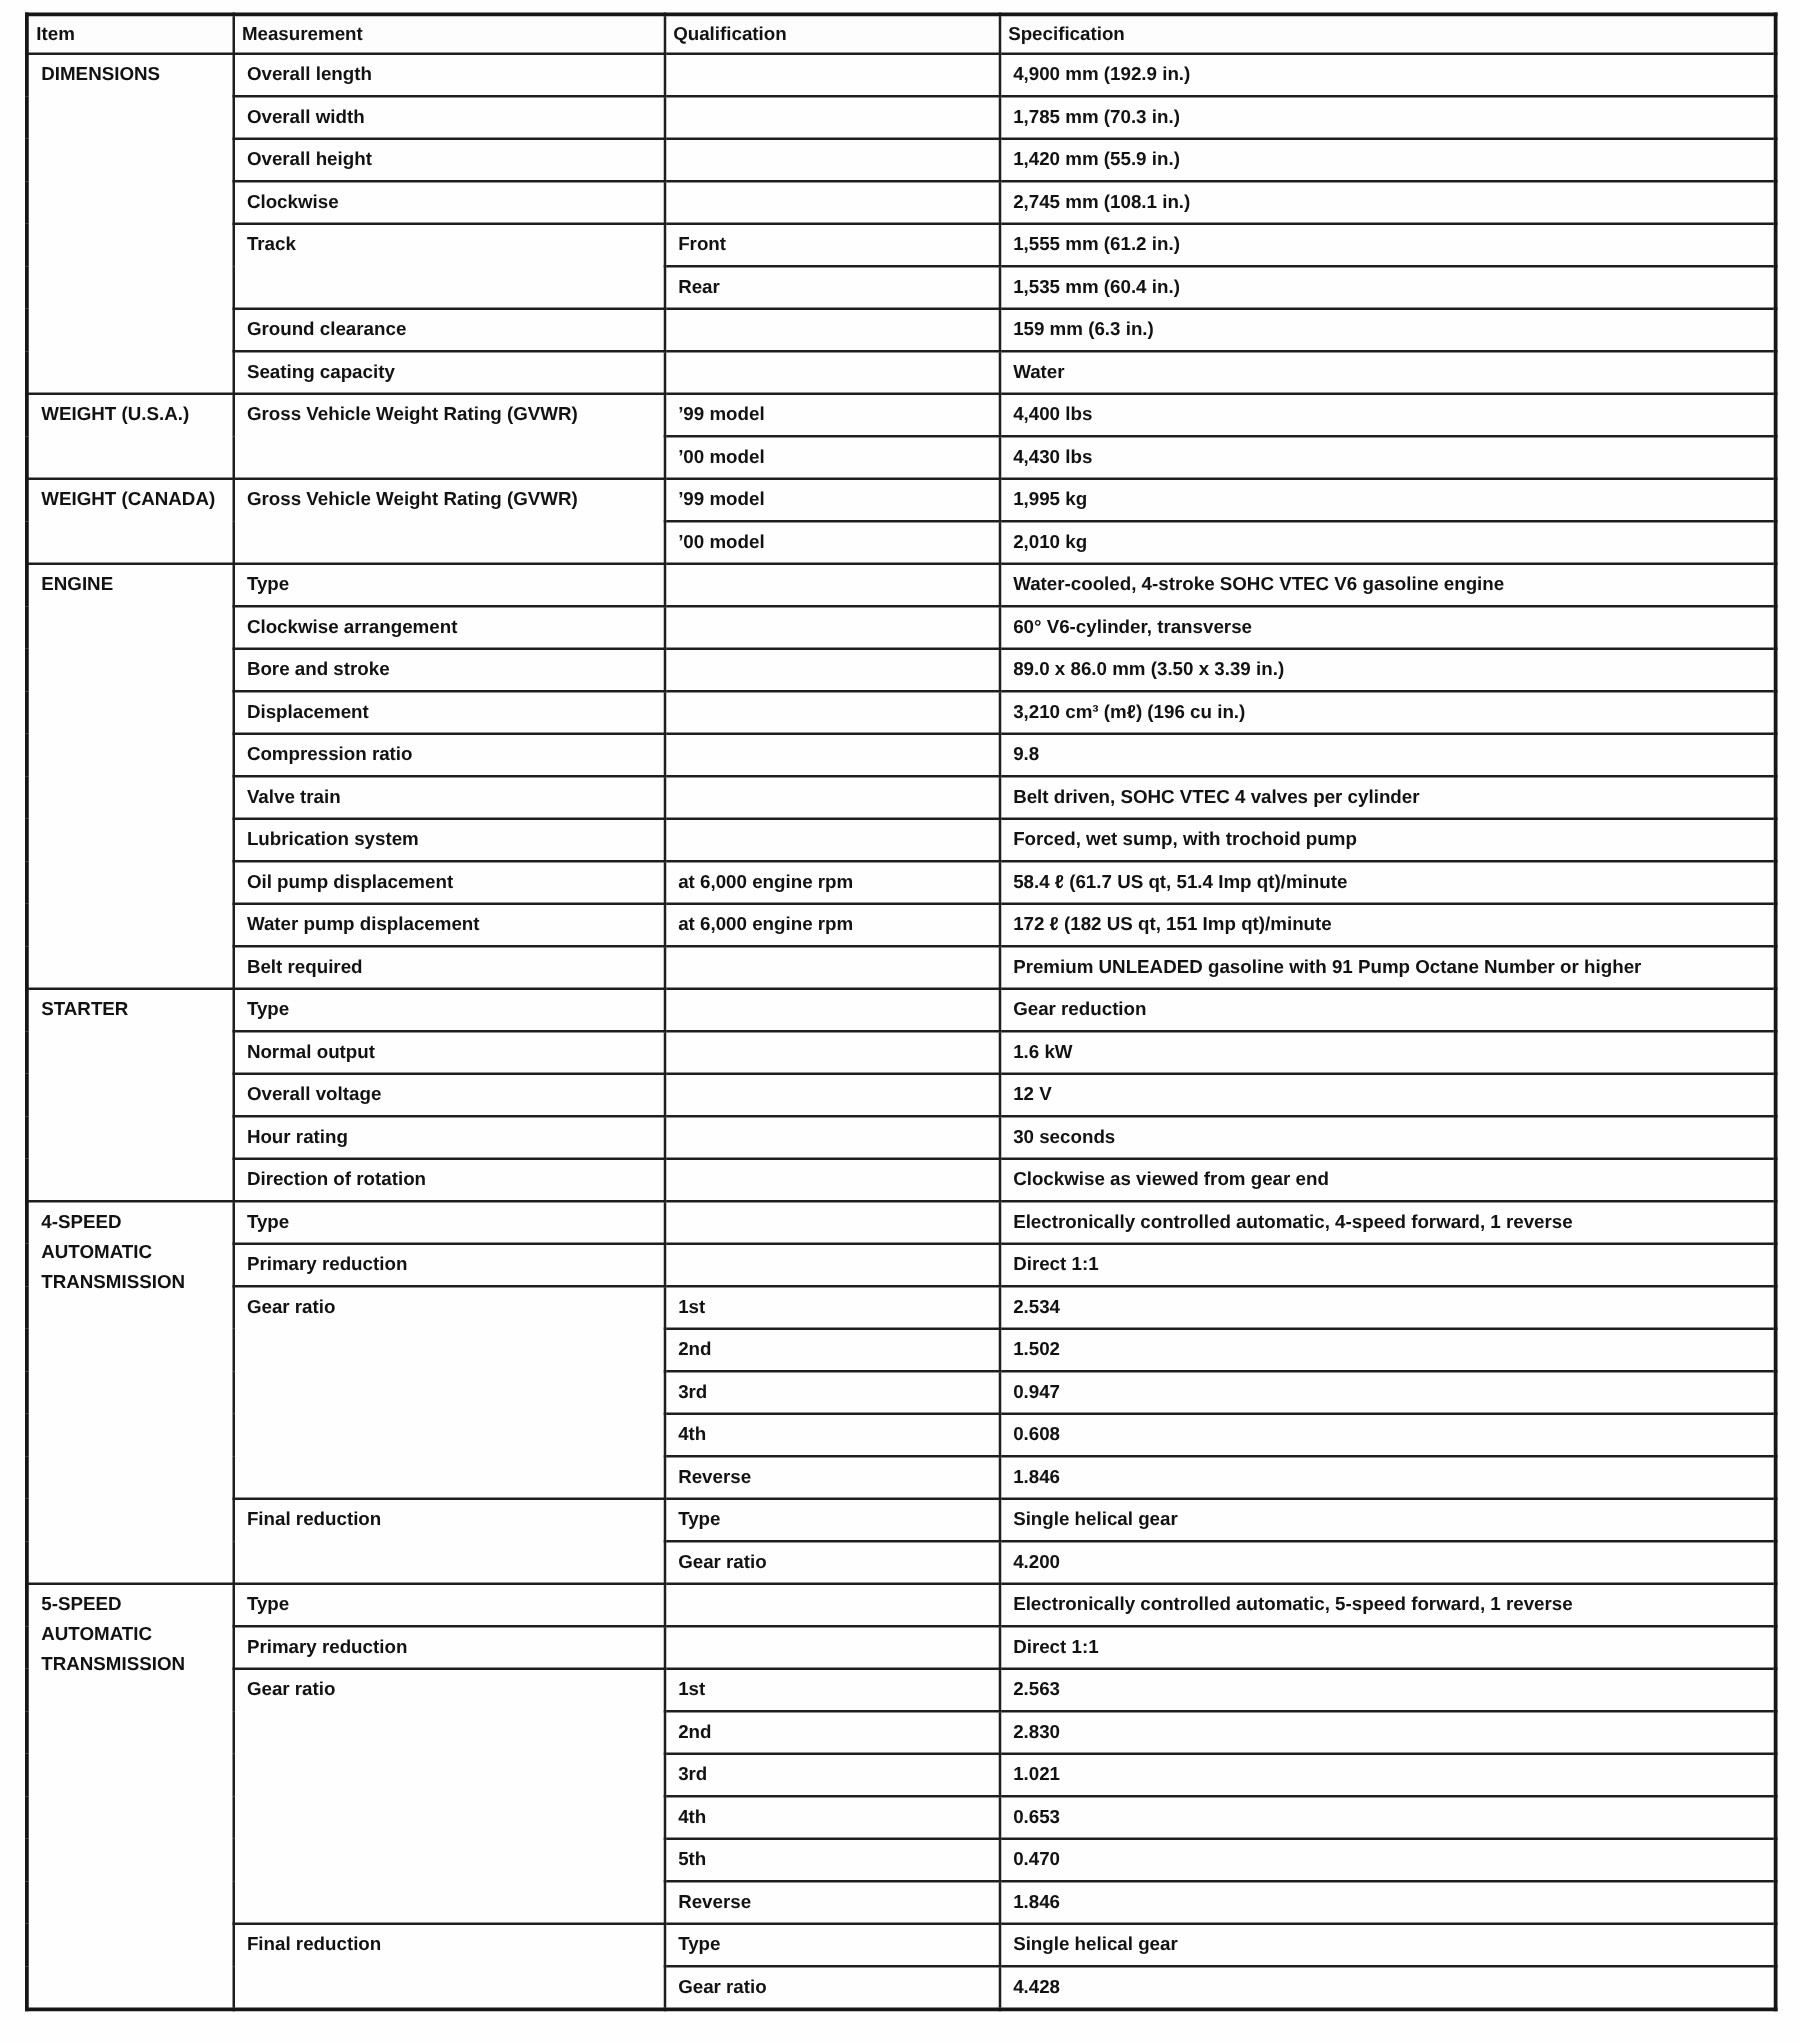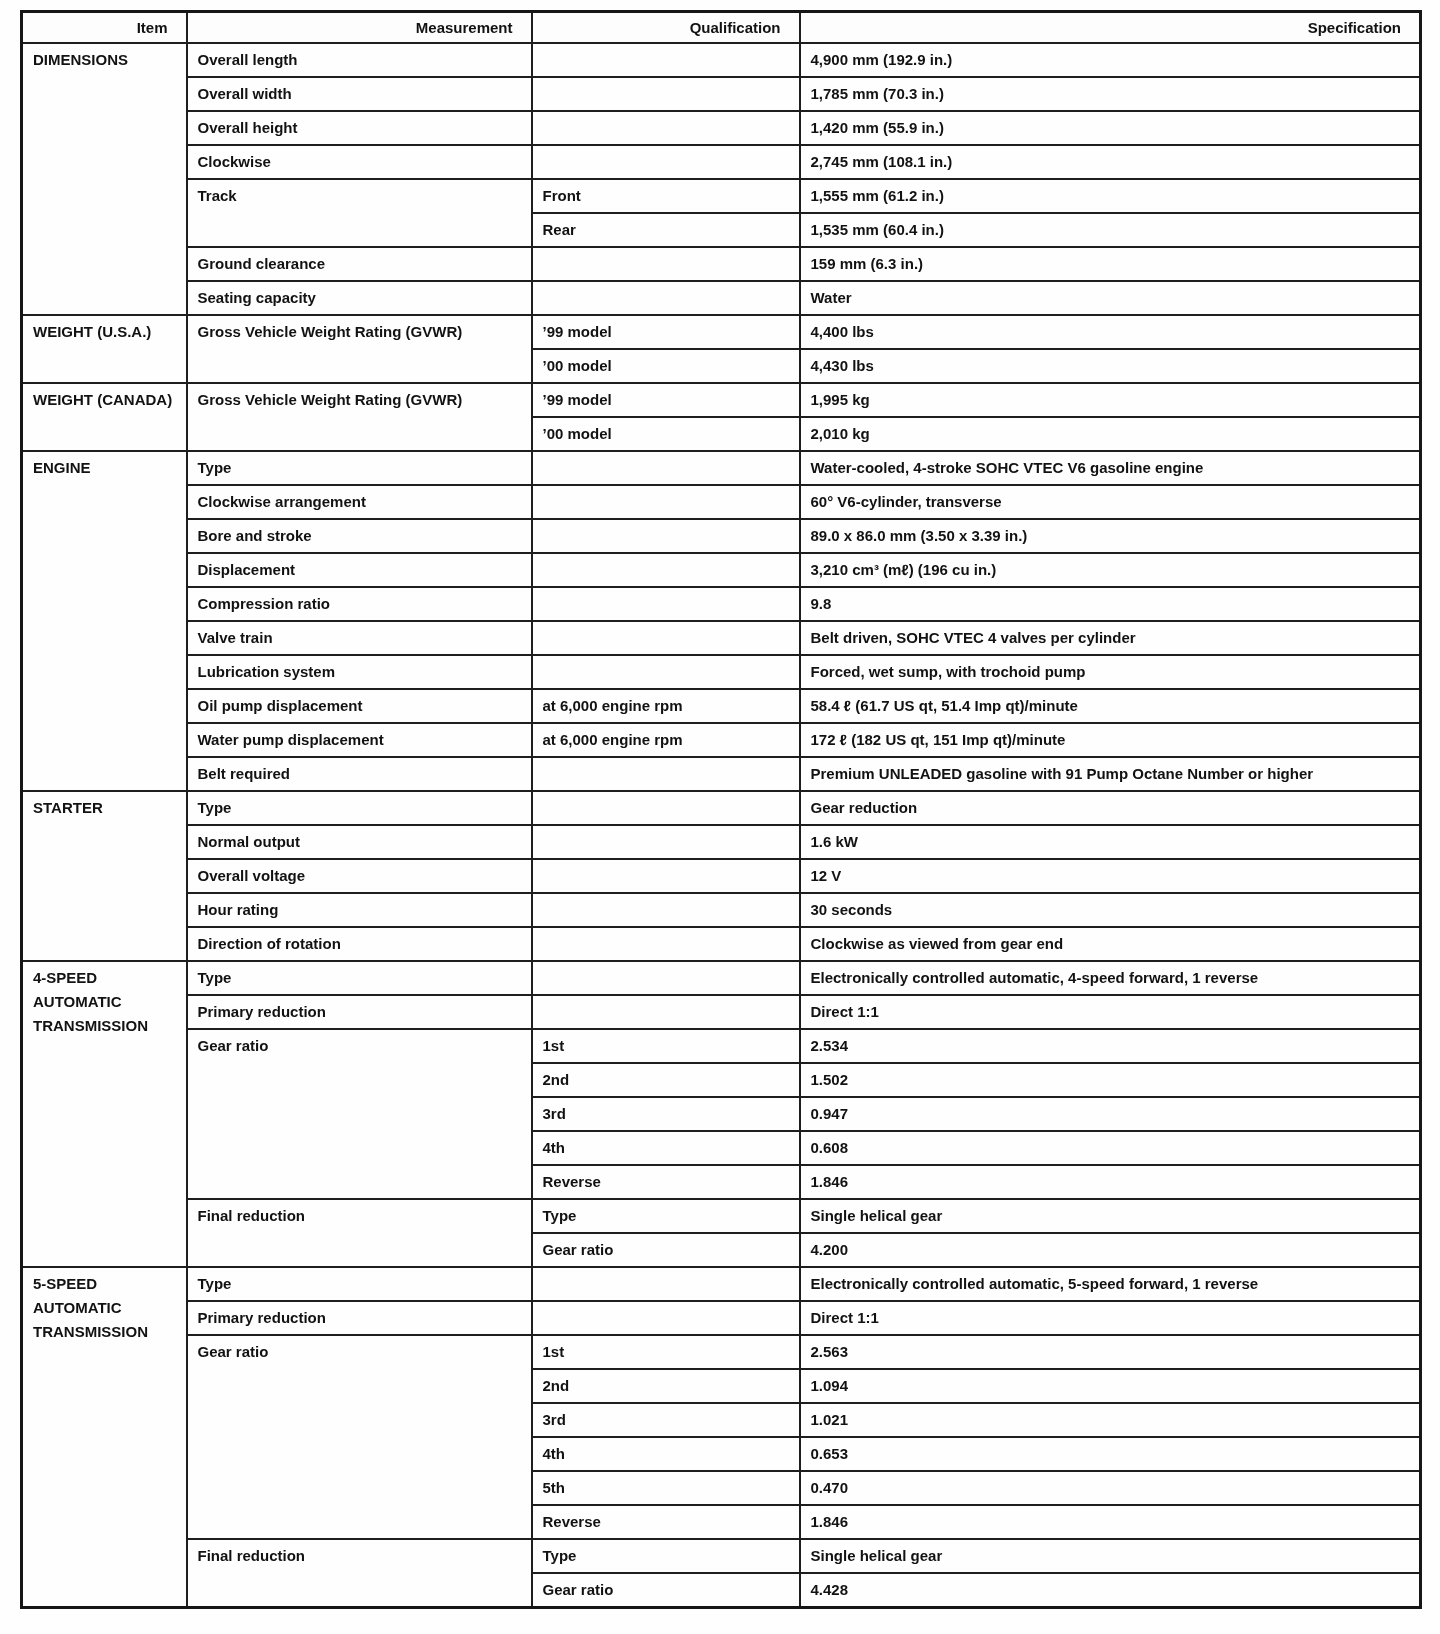--- a/index.html
+++ b/index.html
@@ -22,22 +22,22 @@
     table-layout: fixed;
     border: 3px solid #161616;
   }
   table.spec-table th,
   table.spec-table td {
     border: 2px solid #1e1e1e;
   }
   table.spec-table th {
     font-size: 15px;
     font-weight: bold;
-    text-align: right;
-    padding: 5px 18px 4px 6px;
+    text-align: left;
+    padding: 5px 2px 4px 6px;
     line-height: 20px;
     background: #fdfdfd;
   }
   table.spec-table td {
     font-size: 15px;
     font-weight: bold;
     vertical-align: top;
     text-align: left;
     padding: 4px 6px 4px 10px;
     line-height: 24px;
@@ -258,21 +258,21 @@
           <td></td>
           <td>Direct 1:1</td>
         </tr>
         <tr>
           <td rowspan="6">Gear ratio</td>
           <td>1st</td>
           <td>2.563</td>
         </tr>
         <tr>
           <td>2nd</td>
-          <td>1.094</td>
+          <td>2.830</td>
         </tr>
         <tr>
           <td>3rd</td>
           <td>1.021</td>
         </tr>
         <tr>
           <td>4th</td>
           <td>0.653</td>
         </tr>
         <tr>

